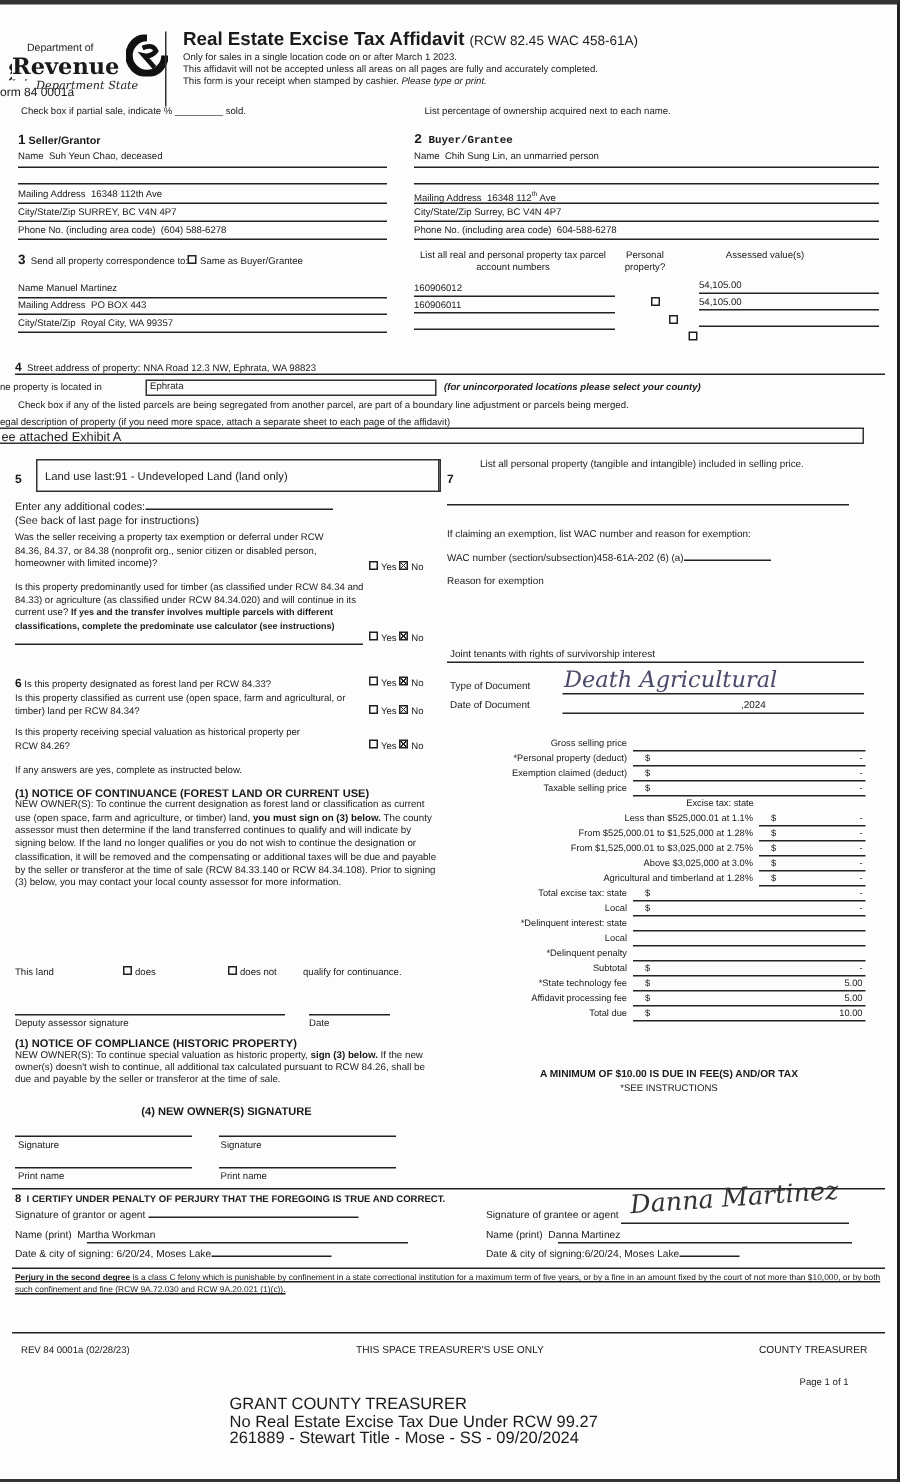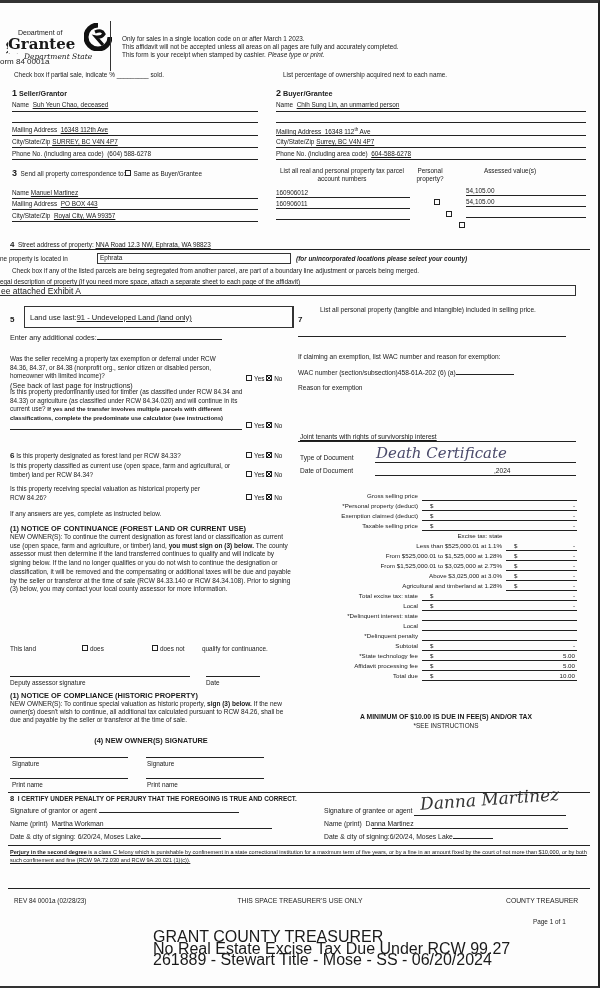--- a/index.html
+++ b/index.html
@@ -4,50 +4,54 @@
 <style>
   * { box-sizing: border-box; margin: 0; padding: 0; }
   html, body { width: 600px; height: 988px; background: #fff; overflow: hidden; }
   body { font-family: "Liberation Sans", sans-serif; color: #1a1a1a; position: relative; }
   .page { position: absolute; left: 0; top: 0; width: 600px; height: 988px; background: #fdfdfd; border-top: 3px solid #333; border-right: 2px solid #222; border-bottom: 2px solid #333; }
   .abs { position: absolute; }
   .t6 { font-size: 6.4px; line-height: 8px; }
   .t7 { font-size: 7.2px; line-height: 9px; }
   .t8 { font-size: 8px; line-height: 10px; }
   .b { font-weight: bold; }
-  .u { text-decoration: underline; }
+  .u { }
   .line { position: absolute; height: 1px; background: #222; }
   .cb { display: inline-block; width: 6px; height: 6px; border: 1px solid #222; vertical-align: middle; margin-right: 2px; position: relative; top: -1px; }
   .cbx { display: inline-block; width: 6px; height: 6px; border: 1px solid #222; vertical-align: middle; margin-right: 2px; position: relative; top: -1px; background:
       linear-gradient(45deg, transparent 42%, #222 42%, #222 58%, transparent 58%),
       linear-gradient(-45deg, transparent 42%, #222 42%, #222 58%, transparent 58%); }
   .box { position: absolute; border: 1px solid #333; }
   .right { text-align: right; }
   .center { text-align: center; }
   .script { font-family: "DejaVu Serif", serif; font-style: italic; color: #4a4a6a; }
 </style>
 </head>
 <body>
 
 <div class="page">
 
   
   <div class="abs" style="left:16px;top:24px;width:100px;">
     <div class="abs t6" style="left:2px;top:2px;font-size:7px;">Department of</div>
     <div class="abs" style="left:-10px;top:9px;font-family:'DejaVu Serif',serif;font-size:16px;font-weight:bold;letter-spacing:-0.3px;">ℜ</div>
-    <div class="abs" style="left:-8px;top:8px;font-family:'DejaVu Serif',serif;font-size:15px;font-weight:bold;background:#fdfdfd;padding-right:2px;">Grantee</div>
+    <div class="abs" style="left:-8px;top:8px;font-family:'DejaVu Serif',serif;font-size:15px;font-weight:bold;background:#fdfdfd;padding-right:2px;">Revenue</div>
     <div class="abs" style="left:8px;top:25px;font-family:'DejaVu Serif',serif;font-style:italic;font-size:7.5px;">Department State</div>
     <svg class="abs" style="left:68px;top:-4px;" width="28" height="28" viewBox="0 0 28 28">
       <path d="M14 2 A12 12 0 1 0 26 14" fill="none" stroke="#111" stroke-width="5"></path>
       <path d="M11 9 Q18 6 20 11 Q17 15 12 14 L19 22" fill="none" stroke="#111" stroke-width="3.2"></path>
     </svg>
   </div>
   <div class="abs t7" style="left:0;top:54px;font-size:8px;">orm 84 0001a</div>
   <div class="abs" style="left:110px;top:18px;width:1px;height:50px;background:#333;"></div>
 
+  <div class="abs" style="left:122px;top:16px;font-size:12.5px;font-weight:bold;white-space:nowrap;">
+    <span>Real Estate Excise Tax Affidavit</span>
+    <span style="font-weight:normal;font-size:9px;">(RCW 82.45 WAC 458-61A)</span>
+  </div>
   <div class="abs t6" style="left:122px;top:32px;width:470px;">
     <div>Only for sales in a single location code on or after March 1 2023.</div>
     <div>This affidavit will not be accepted unless all areas on all pages are fully and accurately completed.</div>
     <div><span>This form is your receipt when stamped by cashier.</span> <i>Please type or print.</i></div>
   </div>
 
   <div class="abs t6" style="left:14px;top:68px;">Check box if partial sale, indicate % _________ sold.</div>
   <div class="abs t6" style="left:283px;top:68px;">List percentage of ownership acquired next to each name.</div>
 
   
@@ -83,21 +87,21 @@
   <div class="abs t6" style="left:12px;top:197px;">
     <span>Mailing Address</span>&nbsp; <span class="u">PO BOX 443</span>
   </div>
   <div class="line" style="left:12px;top:206px;width:246px;"></div>
   <div class="abs t6" style="left:12px;top:209px;">
     <span>City/State/Zip</span>&nbsp; <span class="u">Royal City, WA 99357</span>
   </div>
   <div class="line" style="left:12px;top:218px;width:246px;"></div>
 
   
-  <div class="abs t7 b" style="left:276px;top:86px;">
+  <div class="abs t7 b" style="left:276px;top:86px;font-family:Liberation Mono, monospace;">
     <span style="font-size:9px;">2</span>&nbsp;<span>Buyer/Grantee</span>
   </div>
   <div class="abs t6" style="left:276px;top:98px;">
     <span>Name</span>&nbsp; <span class="u">Chih Sung Lin, an unmarried person</span>
   </div>
   <div class="line" style="left:276px;top:108px;width:310px;"></div>
   <div class="line" style="left:276px;top:119px;width:310px;"></div>
   <div class="abs t6" style="left:276px;top:123px;">
     <span>Mailing Address</span>&nbsp; <span class="u"><span>16348 112</span><sup style="font-size:4.5px;">th</sup><span> Ave</span></span>
   </div>
@@ -141,21 +145,21 @@
   <div class="box" style="left:-2px;top:282px;width:578px;height:11px;font-size:8.5px;line-height:10px;padding-left:2px;">ee attached Exhibit A</div>
 
   
   <div class="abs t8 b" style="left:10px;top:312px;">5</div>
   <div class="box t7" style="left:24px;top:303px;width:270px;height:22px;padding:6px 0 0 5px;font-size:7.5px;">
     <span>Land use last:</span><span class="u">91 - Undeveloped Land (land only)</span>
   </div>
   <div class="abs t7" style="left:10px;top:330px;width:280px;">
     <span>Enter any additional codes:</span><span style="display:inline-block;width:125px;border-bottom:1px solid #222;"></span>
   </div>
-  <div class="abs t7" style="left:10px;top:339px;margin-top:39px;">(See back of last page for instructions)</div>
+  <div class="abs t7" style="left:10px;top:339px;">(See back of last page for instructions)</div>
 
   <div class="abs t6" style="left:10px;top:352px;width:225px;line-height:8.5px;">Was the seller receiving a property tax exemption or deferral under RCW 84.36, 84.37, or 84.38 (nonprofit org., senior citizen or disabled person, homeowner with limited income)?</div>
   <div class="abs t6" style="left:246px;top:372px;white-space:nowrap;">
     <span class="cb"></span><span>Yes</span> <span class="cbx"></span><span>No</span>
   </div>
 
   <div class="abs t6" style="left:10px;top:385px;width:238px;line-height:8.5px;">
     <span>Is this property predominantly used for timber (as classified under RCW 84.34 and 84.33) or agriculture (as classified under RCW 84.34.020) and will continue in its current use?</span> <b style="font-size:6px;">If yes and the transfer involves multiple parcels with different classifications, complete the predominate use calculator (see instructions)</b>
   </div>
   <div class="line" style="left:10px;top:426px;width:232px;"></div>
@@ -216,21 +220,21 @@
   <div class="abs t6" style="left:320px;top:303px;width:260px;line-height:8.5px;font-size:6.6px;">List all personal property (tangible and intangible) included in selling price.</div>
   <div class="line" style="left:298px;top:333px;width:268px;"></div>
   <div class="abs t6" style="left:298px;top:350px;font-size:6.6px;">If claiming an exemption, list WAC number and reason for exemption:</div>
   <div class="abs t6" style="left:298px;top:366px;font-size:6.6px;">
     <span>WAC number (section/subsection)</span><span>458-61A-202 (6) (a)</span><span style="display:inline-block;width:58px;border-bottom:1px solid #222;"></span>
   </div>
   <div class="abs t6" style="left:298px;top:381px;font-size:6.6px;">Reason for exemption</div>
   <div class="abs t6 u" style="left:300px;top:430px;font-size:6.6px;">Joint tenants with rights of survivorship interest</div>
   <div class="line" style="left:298px;top:438px;width:278px;"></div>
   <div class="abs t6" style="left:300px;top:451px;font-size:6.6px;">Type of Document</div>
-  <div class="abs script" style="left:376px;top:441px;font-size:15px;">Death Certificate</div>
+  <div class="abs script" style="left:376px;top:441px;font-size:15px;">Death Agricultural</div>
   <div class="line" style="left:375px;top:459px;width:201px;"></div>
   <div class="abs t6" style="left:300px;top:464px;font-size:6.6px;">Date of Document</div>
   <div class="abs t6" style="left:494px;top:464px;font-size:6.6px;">,2024</div>
   <div class="line" style="left:375px;top:472px;width:201px;"></div>
 
   
   <div id="tax-calc"></div>
 
   <div class="abs t6 b center" style="left:296px;top:710px;width:300px;font-size:6.8px;">A MINIMUM OF $10.00 IS DUE IN FEE(S) AND/OR TAX</div>
   <div class="abs t6 center" style="left:296px;top:719px;width:300px;">*SEE INSTRUCTIONS</div>
@@ -267,24 +271,24 @@
   <div class="abs" style="left:10px;top:845px;width:578px;font-size:5.6px;line-height:8px;text-decoration:underline;">
     <b>Perjury in the second degree</b> <span>is a class C felony which is punishable by confinement in a state correctional institution for a maximum term of five years, or by a fine in an amount fixed by the court of not more than $10,000, or by both such confinement and fine (RCW 9A.72.030 and RCW 9A.20.021 (1)(c)).</span>
   </div>
   <div class="line" style="left:8px;top:885px;width:582px;"></div>
   <div class="abs t6" style="left:14px;top:894px;">REV 84 0001a (02/28/23)</div>
   <div class="abs t6 center" style="left:180px;top:894px;width:240px;font-size:6.8px;">THIS SPACE TREASURER'S USE ONLY</div>
   <div class="abs t6" style="left:506px;top:894px;font-size:6.8px;">COUNTY TREASURER</div>
   <div class="abs t6" style="left:533px;top:915px;">Page 1 of 1</div>
 
   
-  <div class="abs" style="left:153px;top:928px;font-size:16px;line-height:11.5px;">
+  <div class="abs" style="left:153px;top:928px;font-size:11px;line-height:11.5px;">
     <div>GRANT COUNTY TREASURER</div>
     <div>No Real Estate Excise Tax Due Under RCW 99.27</div>
-    <div>261889 - Stewart Title - Mose - SS - 06/20/2024</div>
+    <div>261889 - Stewart Title - Mose - SS - 09/20/2024</div>
   </div>
 <div class="abs t6 right" style="left: 300px; top: 489px; width: 118px; font-size: 6.2px;">Gross selling price</div><div class="abs t6" style="left: 422px; top: 489px; width: 155px; height: 9px; border-bottom: 1px solid rgb(34, 34, 34); font-size: 6.2px;">
       <span class="abs" style="left: 8px; top: 0px;"></span>
       <span class="abs" style="right: 2px; top: 0px;"></span>
     </div><div class="abs t6 right" style="left: 300px; top: 499px; width: 118px; font-size: 6.2px;">*Personal property (deduct)</div><div class="abs t6" style="left: 422px; top: 499px; width: 155px; height: 9px; border-bottom: 1px solid rgb(34, 34, 34); font-size: 6.2px;">
       <span class="abs" style="left: 8px; top: 0px;">$</span>
       <span class="abs" style="right: 2px; top: 0px;">-</span>
     </div><div class="abs t6 right" style="left: 300px; top: 509px; width: 118px; font-size: 6.2px;">Exemption claimed (deduct)</div><div class="abs t6" style="left: 422px; top: 509px; width: 155px; height: 9px; border-bottom: 1px solid rgb(34, 34, 34); font-size: 6.2px;">
       <span class="abs" style="left: 8px; top: 0px;">$</span>
       <span class="abs" style="right: 2px; top: 0px;">-</span>

